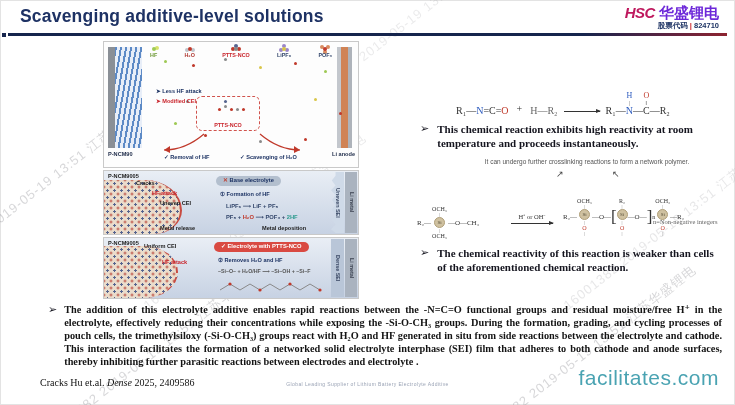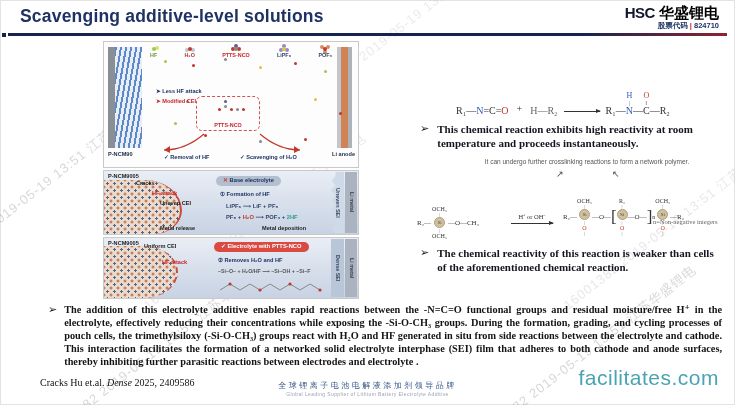--- a/index.html
+++ b/index.html
@@ -5,22 +5,22 @@
   html,body{margin:0;padding:0;}
   body{width:735px;height:405px;position:relative;overflow:hidden;background:#fff;
        font-family:"Liberation Sans",sans-serif;}
   .abs{position:absolute;}
   .frame{position:absolute;inset:0;border:1px solid #e3e3e3;pointer-events:none;}
 
   
   .title{left:20px;top:6px;font-size:17.5px;font-weight:bold;color:#1e3264;letter-spacing:.2px;}
   .logo{right:16px;top:5px;text-align:right;line-height:1;}
   .logo-row{font-size:15px;font-weight:bold;white-space:nowrap;}
-  .logo-hsc{color:#0f172a;letter-spacing:-.5px;margin-left:36px;}
-  .logo-cn{color:#000000;}
+  .logo-hsc{color:#be185d;font-style:italic;letter-spacing:-.5px;margin-left:36px;}
+  .logo-cn{color:#6d28d9;}
   .logo-stock{font-size:7.5px;font-weight:bold;color:#1c3263;margin-top:2px;}
   .logo-stock .div{color:#cc2127;padding:0 2px;}
   .rule{left:8px;right:8px;top:33px;height:3px;
         background:linear-gradient(90deg,#16254d 0%,#16254d 80%,#5e2340 92%,#8d2430 100%);}
   .rule-dot{left:2px;top:33px;width:4px;height:4px;background:#16254d;}
 
   
   .figure{left:103px;top:41px;width:258px;height:259px;}
   .panel{position:absolute;left:0;width:256px;border:1px solid #c9c9c9;box-sizing:border-box;}
   .p1{top:0;height:127px;background:#fdfdfd;}
@@ -339,16 +339,15 @@
 
 <div class="abs bottom-par">
   <span class="bc">➢</span>
   <span class="bt">The addition of this electrolyte additive enables rapid reactions between the -N=C=O functional groups and residual moisture/free H⁺ in the electrolyte, effectively reducing their concentrations while exposing the -Si-O-CH₃ groups. During the formation, grading, and cycling processes of pouch cells, the trimethylsiloxy (-Si-O-CH₃) groups react with H₂O and HF generated in situ from side reactions between the electrolyte and cathode. This interaction facilitates the formation of a networked solid electrolyte interphase (SEI) film that adheres to both cathode and anode surfaces, thereby inhibiting further parasitic reactions between electrodes and electrolyte .</span>
 </div>
 
 <div class="abs citation">
   <span>Cracks Hu et.al. </span><span class="jrnl">Dense</span><span> 2025, 2409586</span>
 </div>
 <div class="abs slogan">
-  <div class="slogan-cn">全球锂离子电池电解液添加剂领导品牌</div>
   <div class="slogan-en">Global Leading Supplier of Lithium Battery Electrolyte Additive</div>
 </div>
 <div class="abs site">facilitates.com</div>
 
 </body></html>

